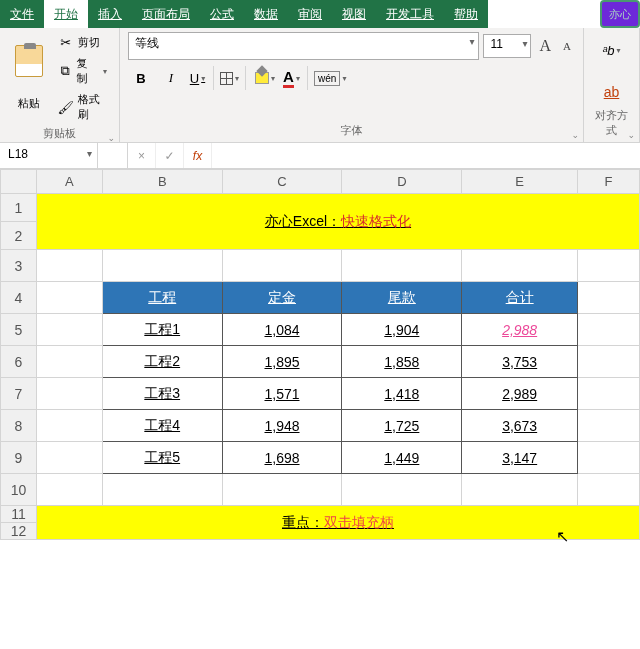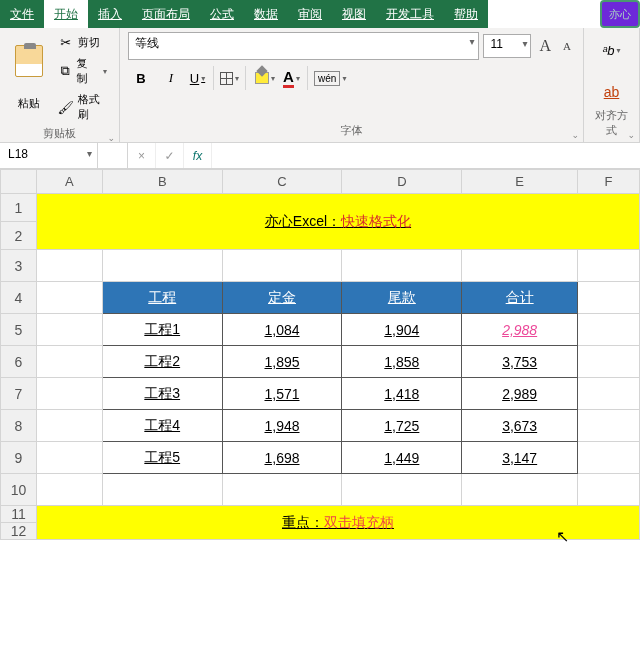--- a/index.html
+++ b/index.html
@@ -155,21 +155,21 @@
     </div>
     <div class="group-label">对齐方式</div>
   </div>
 </div>
 
 <div class="fbar">
   <div class="namebox">L18</div>
   <div class="fb-gap"></div>
   <div class="fb-btn">×</div>
   <div class="fb-btn">✓</div>
-  <div class="fb-btn" style="font-style:italic;color:#0f766e">fx</div>
+  <div class="fb-btn" style="font-style:italic;color:#c2410c">fx</div>
   <div class="fb-input"></div>
 </div>
 
 <div class="grid-wrap">
 <table class="grid">
   <colgroup>
     <col style="width:36px">
         <col id="cA" style="width: 66px;">
         <col id="cB" style="width: 120px;">
         <col id="cC" style="width: 120px;">

